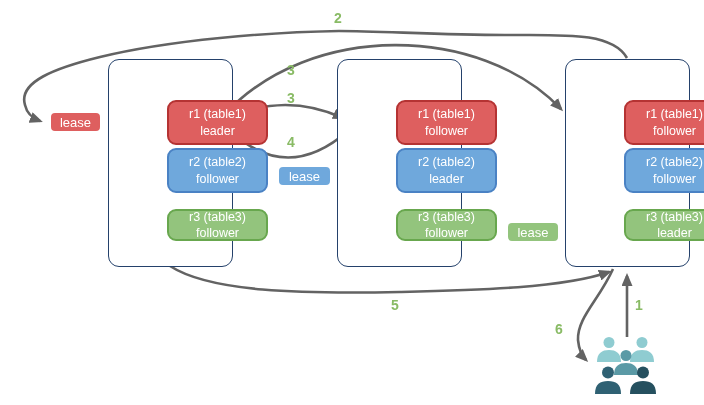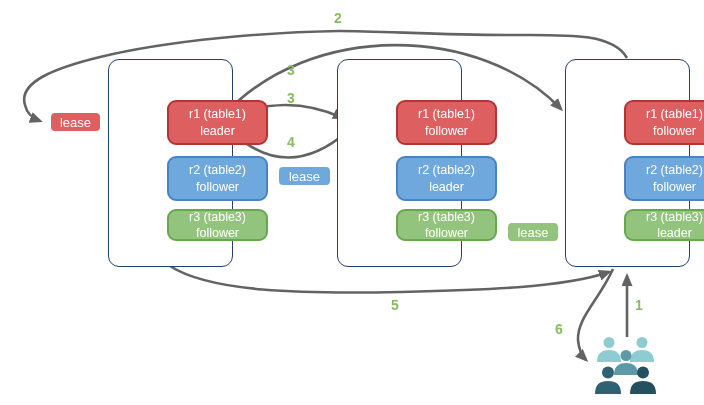--- a/index.html
+++ b/index.html
@@ -21,21 +21,21 @@
     font-size:15px;font-weight:bold;color:#111;
   }
   .replica{
     position:absolute;left:11px;width:101px;height:45px;border-radius:9px;
     box-sizing:border-box;border:2px solid;display:flex;flex-direction:column;
     align-items:center;justify-content:center;color:#fff;font-size:12.5px;line-height:1.32;
     text-align:center;
     margin-left:47px;
   }
   .r-pos-0{top:40px;}
-  .r-pos-1{top:96px;}
+  .r-pos-1{top:88px;}
   .r-pos-2{top:149px;height:32px;}
   .c-red{background:var(--red,#de5f5f);border-color:var(--red-border,#b53333);}
   .c-blue{background:var(--blue,#6fa8dc);border-color:var(--blue-border,#4a82c4);}
   .c-green{background:var(--green,#93c47d);border-color:var(--green-border,#68a74e);}
   
   .lease{
     position:absolute;border-radius:6px;border:2px solid;box-sizing:border-box;
     color:#fff;font-size:13px;display:flex;align-items:center;justify-content:center;text-align:right;
   }
   .lease-red{left:49px;top:111px;width:53px;height:22px;}

